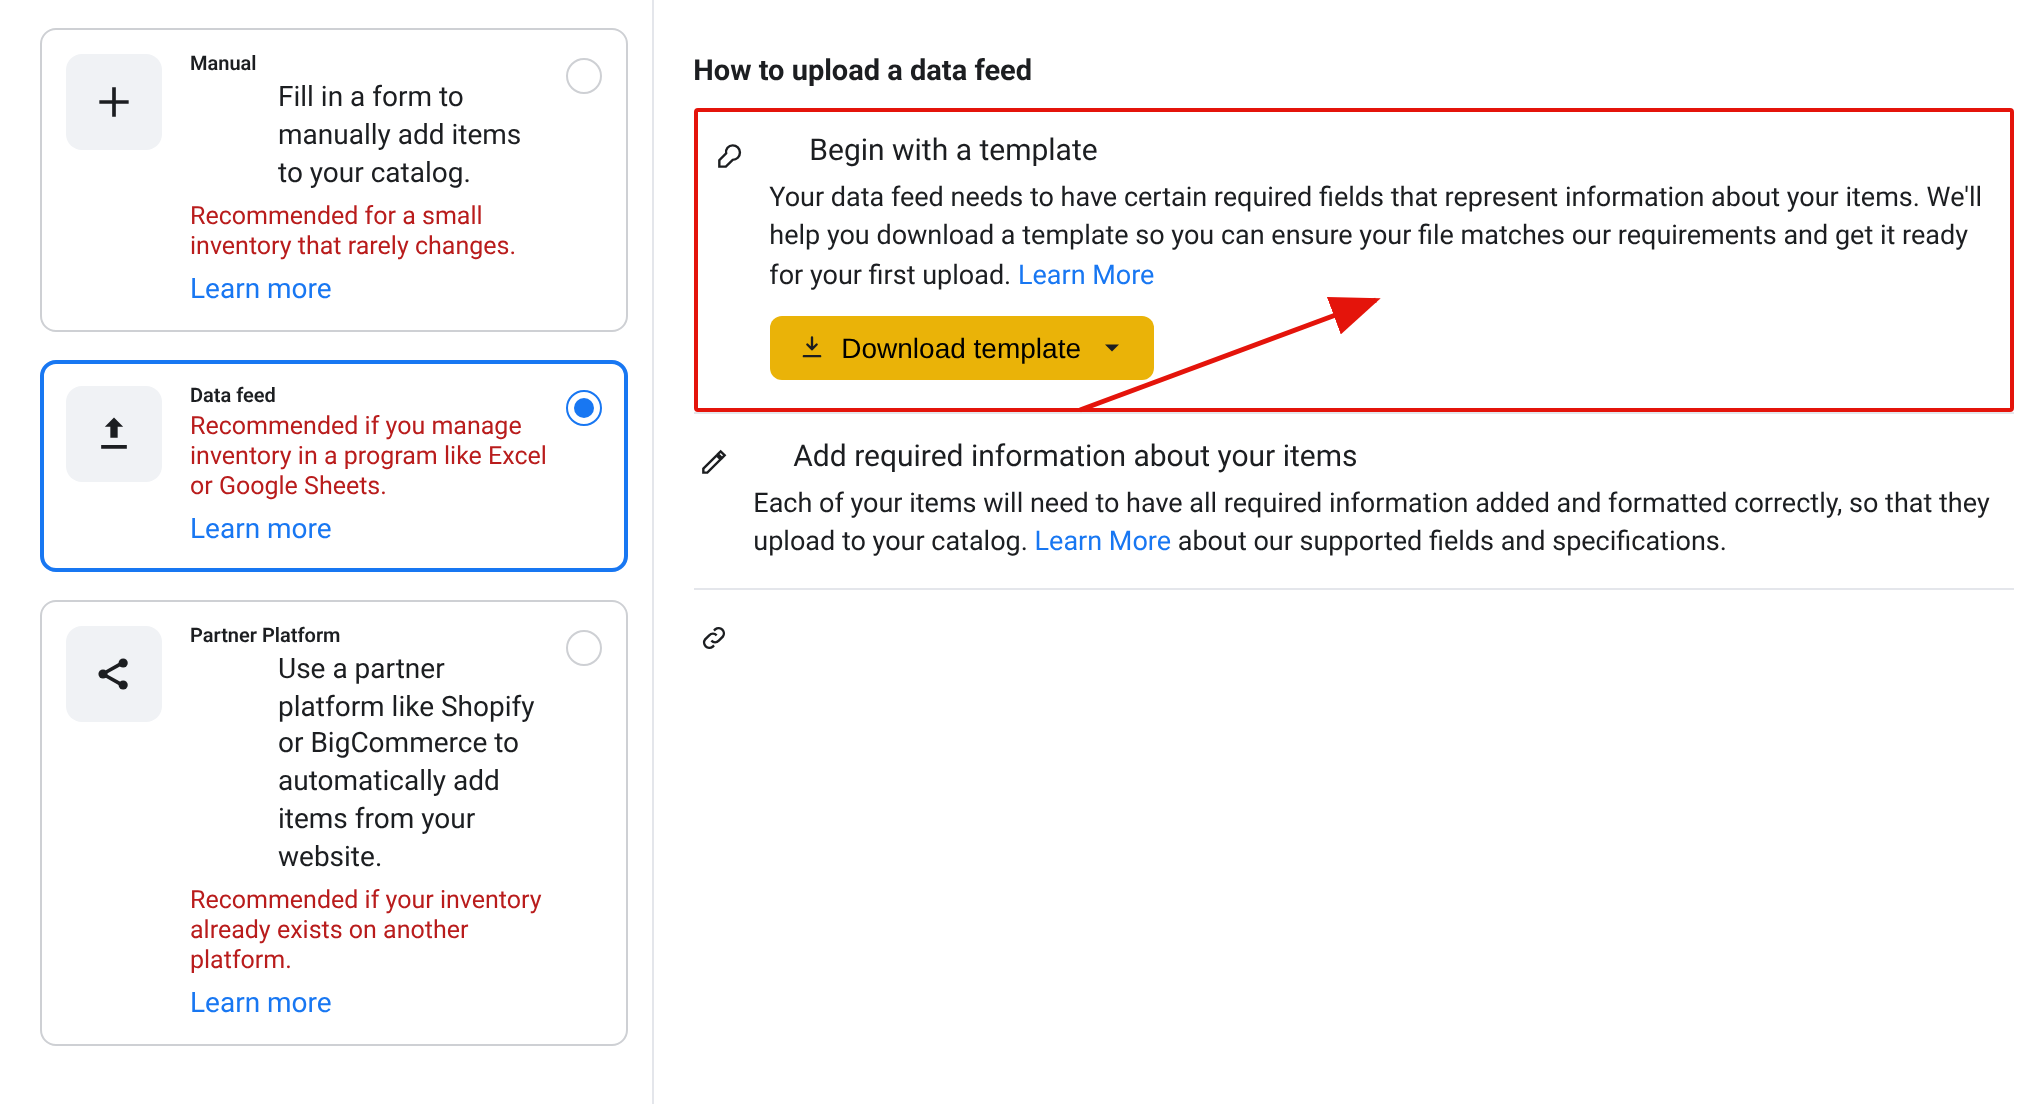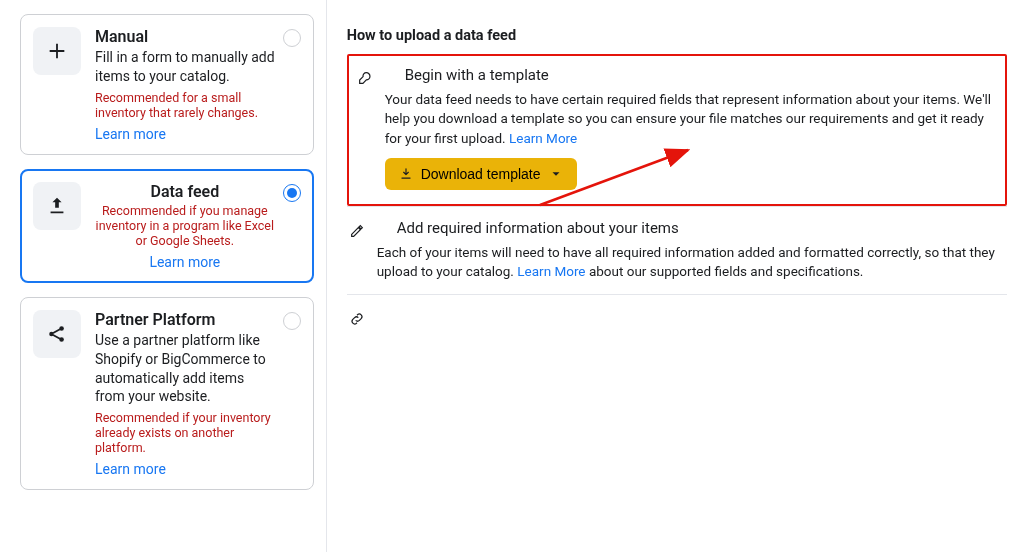--- a/index.html
+++ b/index.html
@@ -35,45 +35,45 @@
     border: 1px solid #ced0d4;
     border-radius: 8px;
     padding: 12px 12px 12px 12px;
     margin-top: 14px;
     cursor: pointer;
     position: relative;
   }
   .option-card.selected {
     border: 2px solid #1877f2;
     padding: 11px 11px 11px 11px;
-    text-align: center;
   }
   .icon-box {
     width: 48px;
     height: 48px;
     background: #f0f2f5;
     border-radius: 8px;
     flex: 0 0 48px;
     display: flex;
     align-items: center;
     justify-content: center;
     margin-right: 14px;
   }
   .icon-box svg { width: 22px; height: 22px; fill: #1c1e21; }
   .option-body { flex: 1 1 auto; }
   .option-title {
     font-weight: 600;
-    font-size: 16px;
+    font-size: 10px;
     margin-bottom: 2px;
   }
   .option-desc {
     font-size: 14px;
     color: #1c1e21;
     margin-bottom: 4px;
     line-height: 1.35;
+    margin-left: 44px;
   }
   .option-sub {
     font-size: 12.5px;
     color: #b91c1c;
     margin-bottom: 6px;
   }
   .learn-link {
     color: #1877f2;
     font-size: 14px;
     text-decoration: none;

